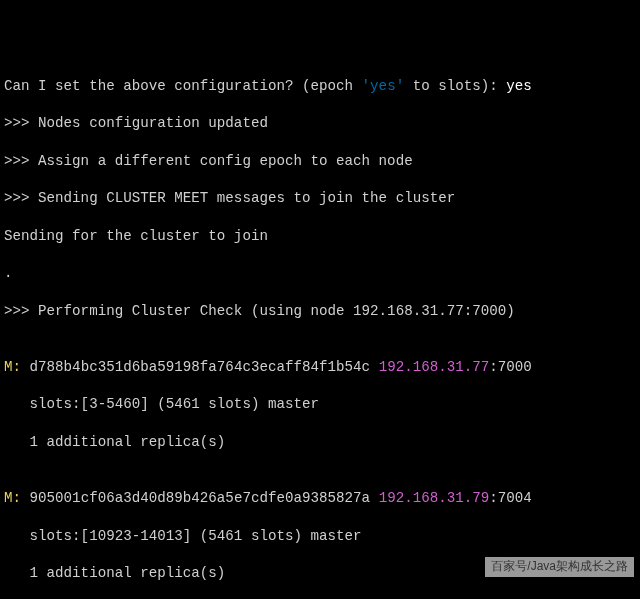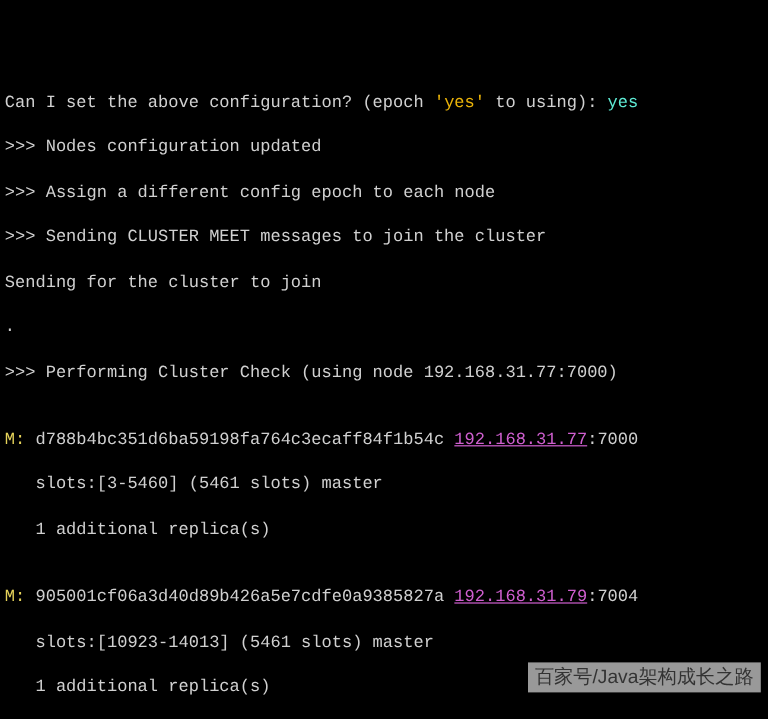--- a/index.html
+++ b/index.html
@@ -10,41 +10,41 @@
     line-height: 1.32;
     color: #d0d0d0;
     width: 640px;
     height: 599px;
     overflow: hidden;
     padding: 2px 4px;
     position: relative;
     white-space: pre;
   }
   .line { white-space: pre; }
-  .cyan { color: #eab308; }
+  .cyan { color: #0369a1; }
   .yellow { color: #e6d35a; }
-  .magenta { color: #d05fd0; text-decoration: underline; }
-  .green { color: #5eead4; }
+  .magenta { color: #d05fd0; }
+  .green { color: #ffffff; }
   .watermark {
     position: absolute;
     bottom: 22px;
     right: 6px;
     background: rgba(255,255,255,0.6);
     color: #333;
     font-family: sans-serif;
-    font-size: 16px;
+    font-size: 12px;
     padding: 2px 6px;
   }
 </style>
 </head>
 <body>
 
 
 
-<div class="line"><span>Can I set the above configuration? (epoch </span><span class="cyan">'yes'</span><span> to using): </span><span class="green">yes</span></div>
+<div class="line"><span>Can I set the above configuration? (epoch </span><span class="cyan">'yes'</span><span> to slots): </span><span class="green">yes</span></div>
 <div class="line">&gt;&gt;&gt; Nodes configuration updated</div>
 <div class="line">&gt;&gt;&gt; Assign a different config epoch to each node</div>
 <div class="line">&gt;&gt;&gt; Sending CLUSTER MEET messages to join the cluster</div>
 <div class="line">Sending for the cluster to join</div>
 <div class="line">.</div>
 <div class="line">&gt;&gt;&gt; Performing Cluster Check (using node 192.168.31.77:7000)</div>
 
 <div class="line"><span class="yellow">M:</span><span> d788b4bc351d6ba59198fa764c3ecaff84f1b54c </span><span class="magenta">192.168.31.77</span><span>:7000</span></div>
 <div class="line">   slots:[3-5460] (5461 slots) master</div>
 <div class="line">   1 additional replica(s)</div>

